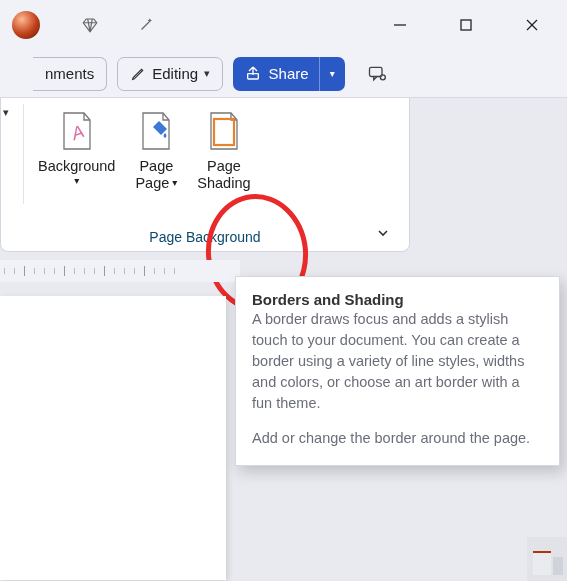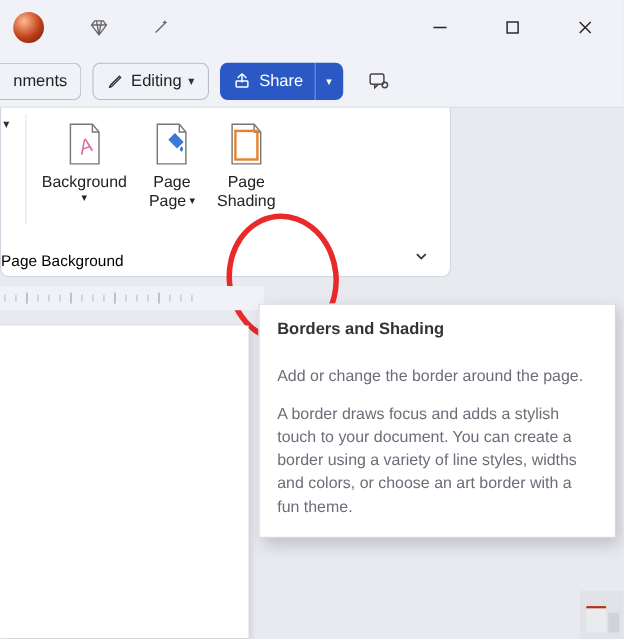--- a/index.html
+++ b/index.html
@@ -11,50 +11,50 @@
   .titlebar .titem { width: 48px; height: 40px; display: flex; align-items: center; justify-content: center; color: #555; cursor: default; }
   .titlebar .spacer { flex: 1; }
   .titlebar svg { width: 18px; height: 18px; }
   .winbtn { width: 58px; height: 40px; display: flex; align-items: center; justify-content: center; color: #333; }
   .winbtn svg { width: 14px; height: 14px; }
 
   
   .ribbonbar { height: 48px; background: #f0f2f8; display: flex; align-items: center; gap: 10px; padding: 4px 0 4px 0; border-bottom: 1px solid #d8dae2; }
   .pillbtn { height: 34px; border: 1px solid #b7bcc8; border-radius: 7px; background: #f0f2f8; display: flex; align-items: center; padding: 0 12px; font-size: 15px; color: #222; gap: 6px; }
   .pillbtn .chev { font-size: 11px; color: #333; }
-  .pillbtn.cut { border-top-left-radius: 0; border-bottom-left-radius: 0; border-left: none; }
+  .pillbtn.cut { border-top-left-radius: 0; border-bottom-left-radius: 0; border-left: none; margin-left: 33px; }
   .sharebtn { height: 34px; border-radius: 7px; background: #2a59c5; color: #fff; display: flex; align-items: center; font-size: 15px; }
   .sharebtn .main { display:flex; gap:8px; padding: 0 10px 0 12px; }
   .sharebtn .drop { padding: 0 10px; border-left: 1px solid rgba(255,255,255,0.35); height: 100%; display:flex; align-items:center; font-size:10px;}
   .commentsicon { width: 44px; display:flex; align-items:center; justify-content:center; }
   .commentsicon svg { width: 20px; height: 20px; }
   
   
   .panelrow { position: relative; height: 168px; }
   .grouppanel { position: absolute; left: 0; top: 0; width: 410px; height: 154px; background: #fff; border: 1px solid #d3d6e0; border-top: none; border-bottom-left-radius: 8px; border-bottom-right-radius: 8px; display: flex; flex-direction: column; }
   .grouptop { display: flex; align-items: flex-start; }
   .leftchev { width: 22px; height: 108px; display: flex; align-items: flex-start; justify-content: flex-start; padding: 8px 0 0 2px; color:#333; font-size: 11px; }
   .sep { width: 1px; height: 100px; background: #e2e4ea; margin: 6px 4px 0 0; }
   .ribbtn { display: flex; flex-direction: column; align-items: center; padding: 12px 10px 0 10px; font-size: 14.5px; color: #222; text-align: center; line-height: 1.15; }
   .ribbtn .iconwrap { width: 40px; height: 42px; display: flex; align-items: center; justify-content: center; margin-bottom: 6px; }
   .ribbtn .lbl2 { display:flex; align-items:center; gap:3px; }
   .ribbtn .chev { font-size: 10px; }
-  .grouplabel { text-align: left; font-size: 14px; color: #000000; padding: 4px 0 6px 0; margin-top: auto; }
+  .grouplabel { text-align: center; font-size: 14px; color: #0c4a6e; padding: 4px 0 6px 0; margin-top: auto; }
   .panelchev { position: absolute; right: 12px; bottom: 6px; width: 28px; height: 24px; display:flex; align-items:center; justify-content:center; color:#333; }
   .panelchev svg{ width:14px; height:14px; }
   
   
   .ruler { position: absolute; left: 0; top: 260px; width: 240px; height: 22px; background: #f0f2f8; display:flex; align-items: center; gap: 9px; padding-left: 4px; color:#999; font-size: 10px;}
   .ruler span { display:inline-block; width:1px; height:6px; background:#bbb; }
   .ruler span.tall { height: 10px; background:#999; }
   .page { position: absolute; left: 0; top: 296px; width: 226px; height: 284px; background: #fff; box-shadow: 2px 2px 6px rgba(0,0,0,0.12); }
   
   
   .tooltip { position: absolute; left: 235px; top: 276px; width: 325px; background: #fff; border: 1px solid #d5d8e0; box-shadow: 4px 6px 14px rgba(0,0,0,0.18); padding: 14px 16px 16px 16px; }
-  .tooltip h4 { font-size: 15px; color: #333; font-weight: 600; margin-bottom: 24px; }
+  .tooltip h4 { font-size: 15px; color: #333; font-weight: 600; margin-bottom: 1px; }
   .tooltip p { font-size: 14.5px; color: #6a6e78; line-height: 1.45; margin-bottom: 14px; }
   .tooltip p:last-child { margin-bottom: 0; }
   
   .sidethumb { position:absolute; right:0; bottom:0; width:40px; height:44px; background:#e1e3e9; display:flex; }
   .sidethumb .a{ flex:1; background:#e9ebef; border-top:2px solid #b0360a; margin:14px 2px 6px 6px;}
   .sidethumb .b{ width:10px; background:#d0d3da; margin:20px 4px 6px 0;}
   
   
   .redcircle { position: absolute; left: 206px; top: 96px; width: 102px; height: 118px; border: 5px solid #e82a2a; border-radius: 50%; transform: rotate(-6deg); pointer-events: none; }
   
@@ -206,20 +206,20 @@
     <span class="tall"></span>
     <span></span>
     <span></span>
     <span></span>
 </div>
 
 <div class="page"></div>
 
 <div class="tooltip">
   <h4>Borders and Shading</h4>
+  <p>A border draws focus and adds a stylish touch to your document. You can create a border using a variety of line styles, widths and colors, or choose an art border with a fun theme.</p>
   <p>Add or change the border around the page.</p>
-  <p>A border draws focus and adds a stylish touch to your document. You can create a border using a variety of line styles, widths and colors, or choose an art border with a fun theme.</p>
 </div>
 
 <div class="sidethumb">
   <div class="a"></div>
     <div class="b"></div>
 </div>
 
 </body></html>

